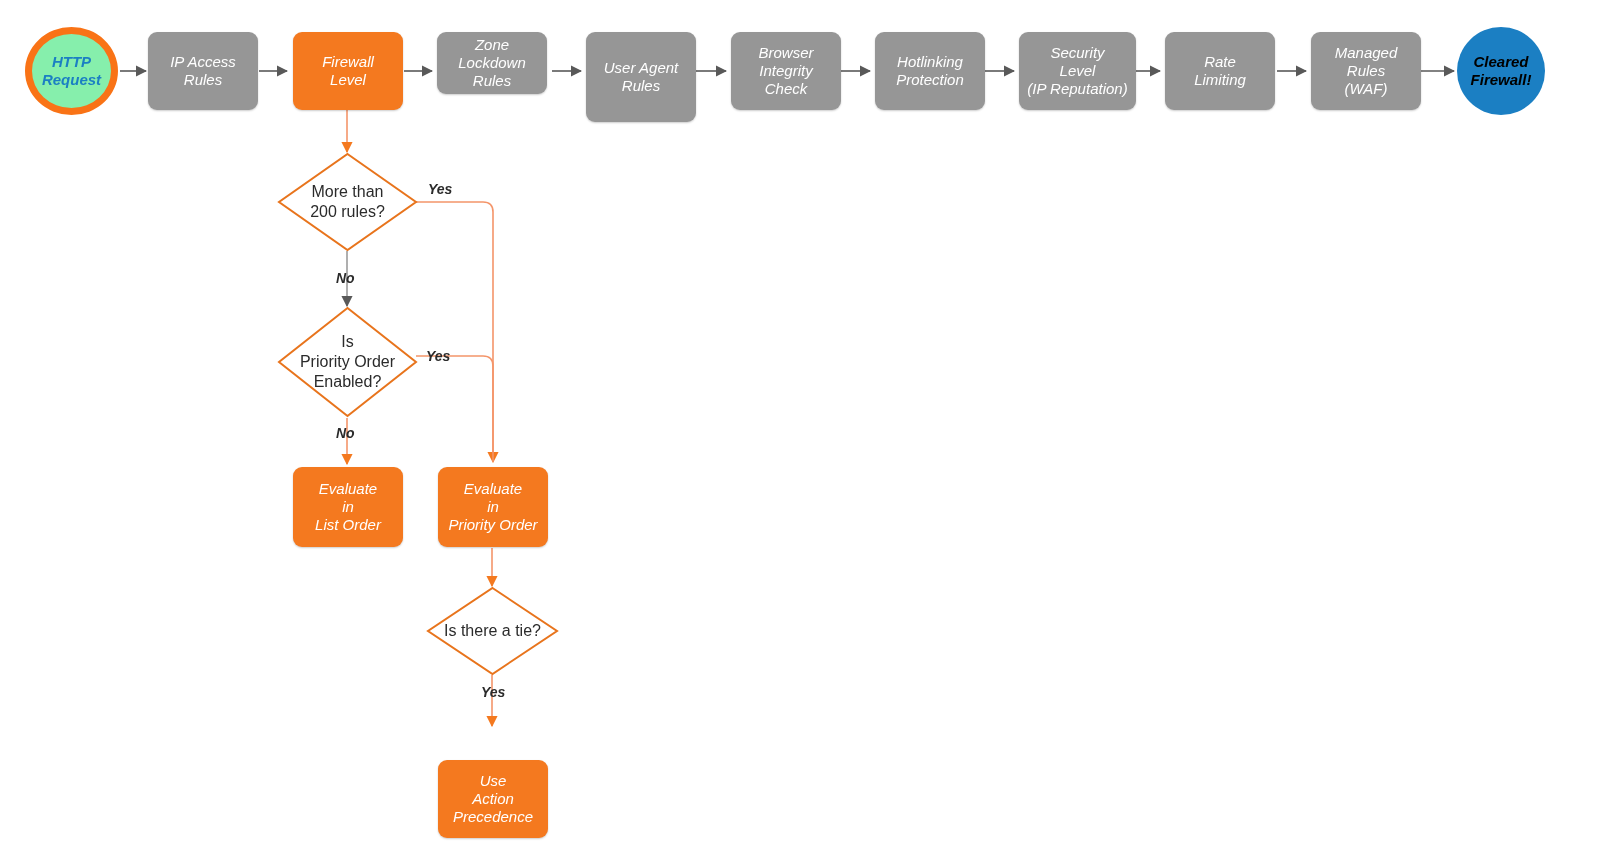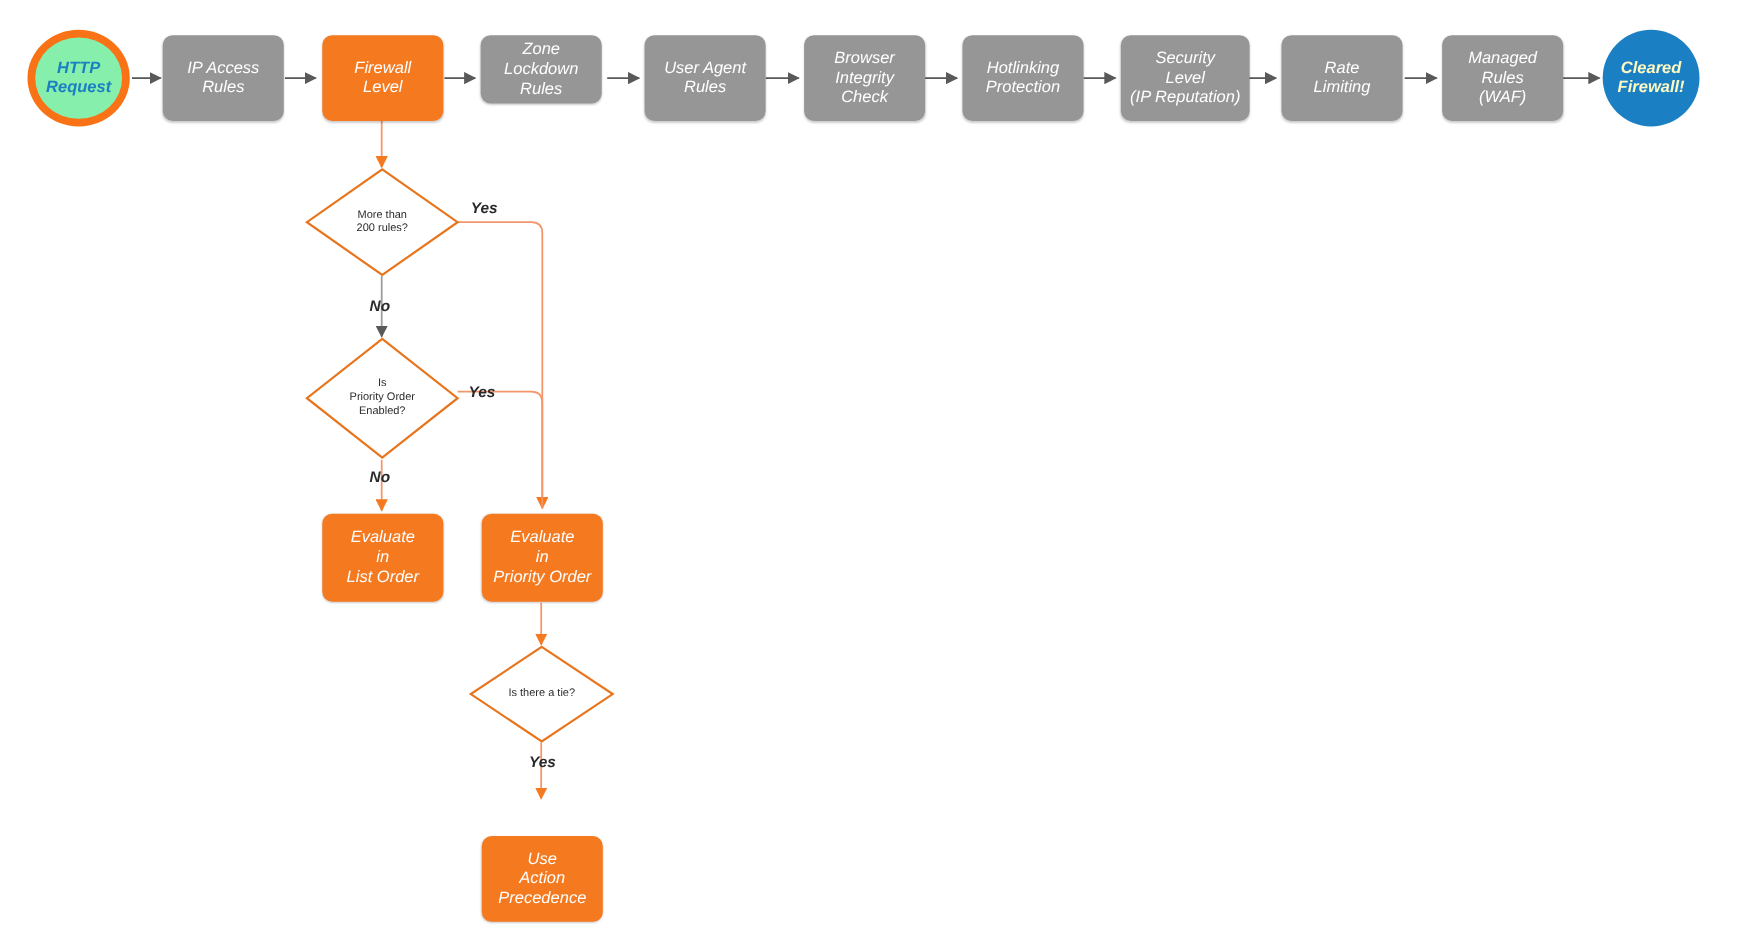--- a/index.html
+++ b/index.html
@@ -54,21 +54,21 @@
     font-size: 15px;
   }
   .terminal.start {
     background: #86efac;
     border: 7px solid #f97316;
     color: #1B7FC3;
   }
   .terminal.end {
     background: #1B7FC3;
     border: none;
-    color: #fef9c3;
+    color: #000000;
   }
 
   
   .diamond {
     position: absolute;
   }
   .diamond svg {
     position: absolute;
     left: 0;
     top: 0;
@@ -77,21 +77,21 @@
   .diamond .dlabel {
     position: absolute;
     left: 0;
     top: 0;
     width: 100%;
     height: 100%;
     display: flex;
     align-items: center;
     justify-content: center;
     text-align: center;
-    font-size: 10px;
+    font-size: 16px;
     color: #2b2b2b;
     line-height: 1.25;
     white-space: pre-line;
   }
 
   
   .edge-label {
     position: absolute;
     font-size: 14px;
     font-style: italic;
@@ -166,21 +166,21 @@
     <span style="white-space:pre-line;">Firewall
 Level</span>
   </div>
 
   <div class="node proc gray" style="left:437px; top:32px; width:110px; height:62px;">
     <span style="white-space:pre-line;">Zone
 Lockdown
 Rules</span>
   </div>
 
-  <div class="node proc gray" style="left:586px; top:32px; width:110px; height:78px;">
+  <div class="node proc gray" style="left:586px; top:32px; width:110px; height:90px;">
     <span style="white-space:pre-line;">User Agent
 Rules</span>
   </div>
 
   <div class="node proc gray" style="left:731px; top:32px; width:110px; height:78px;">
     <span style="white-space:pre-line;">Browser
 Integrity
 Check</span>
   </div>
 

